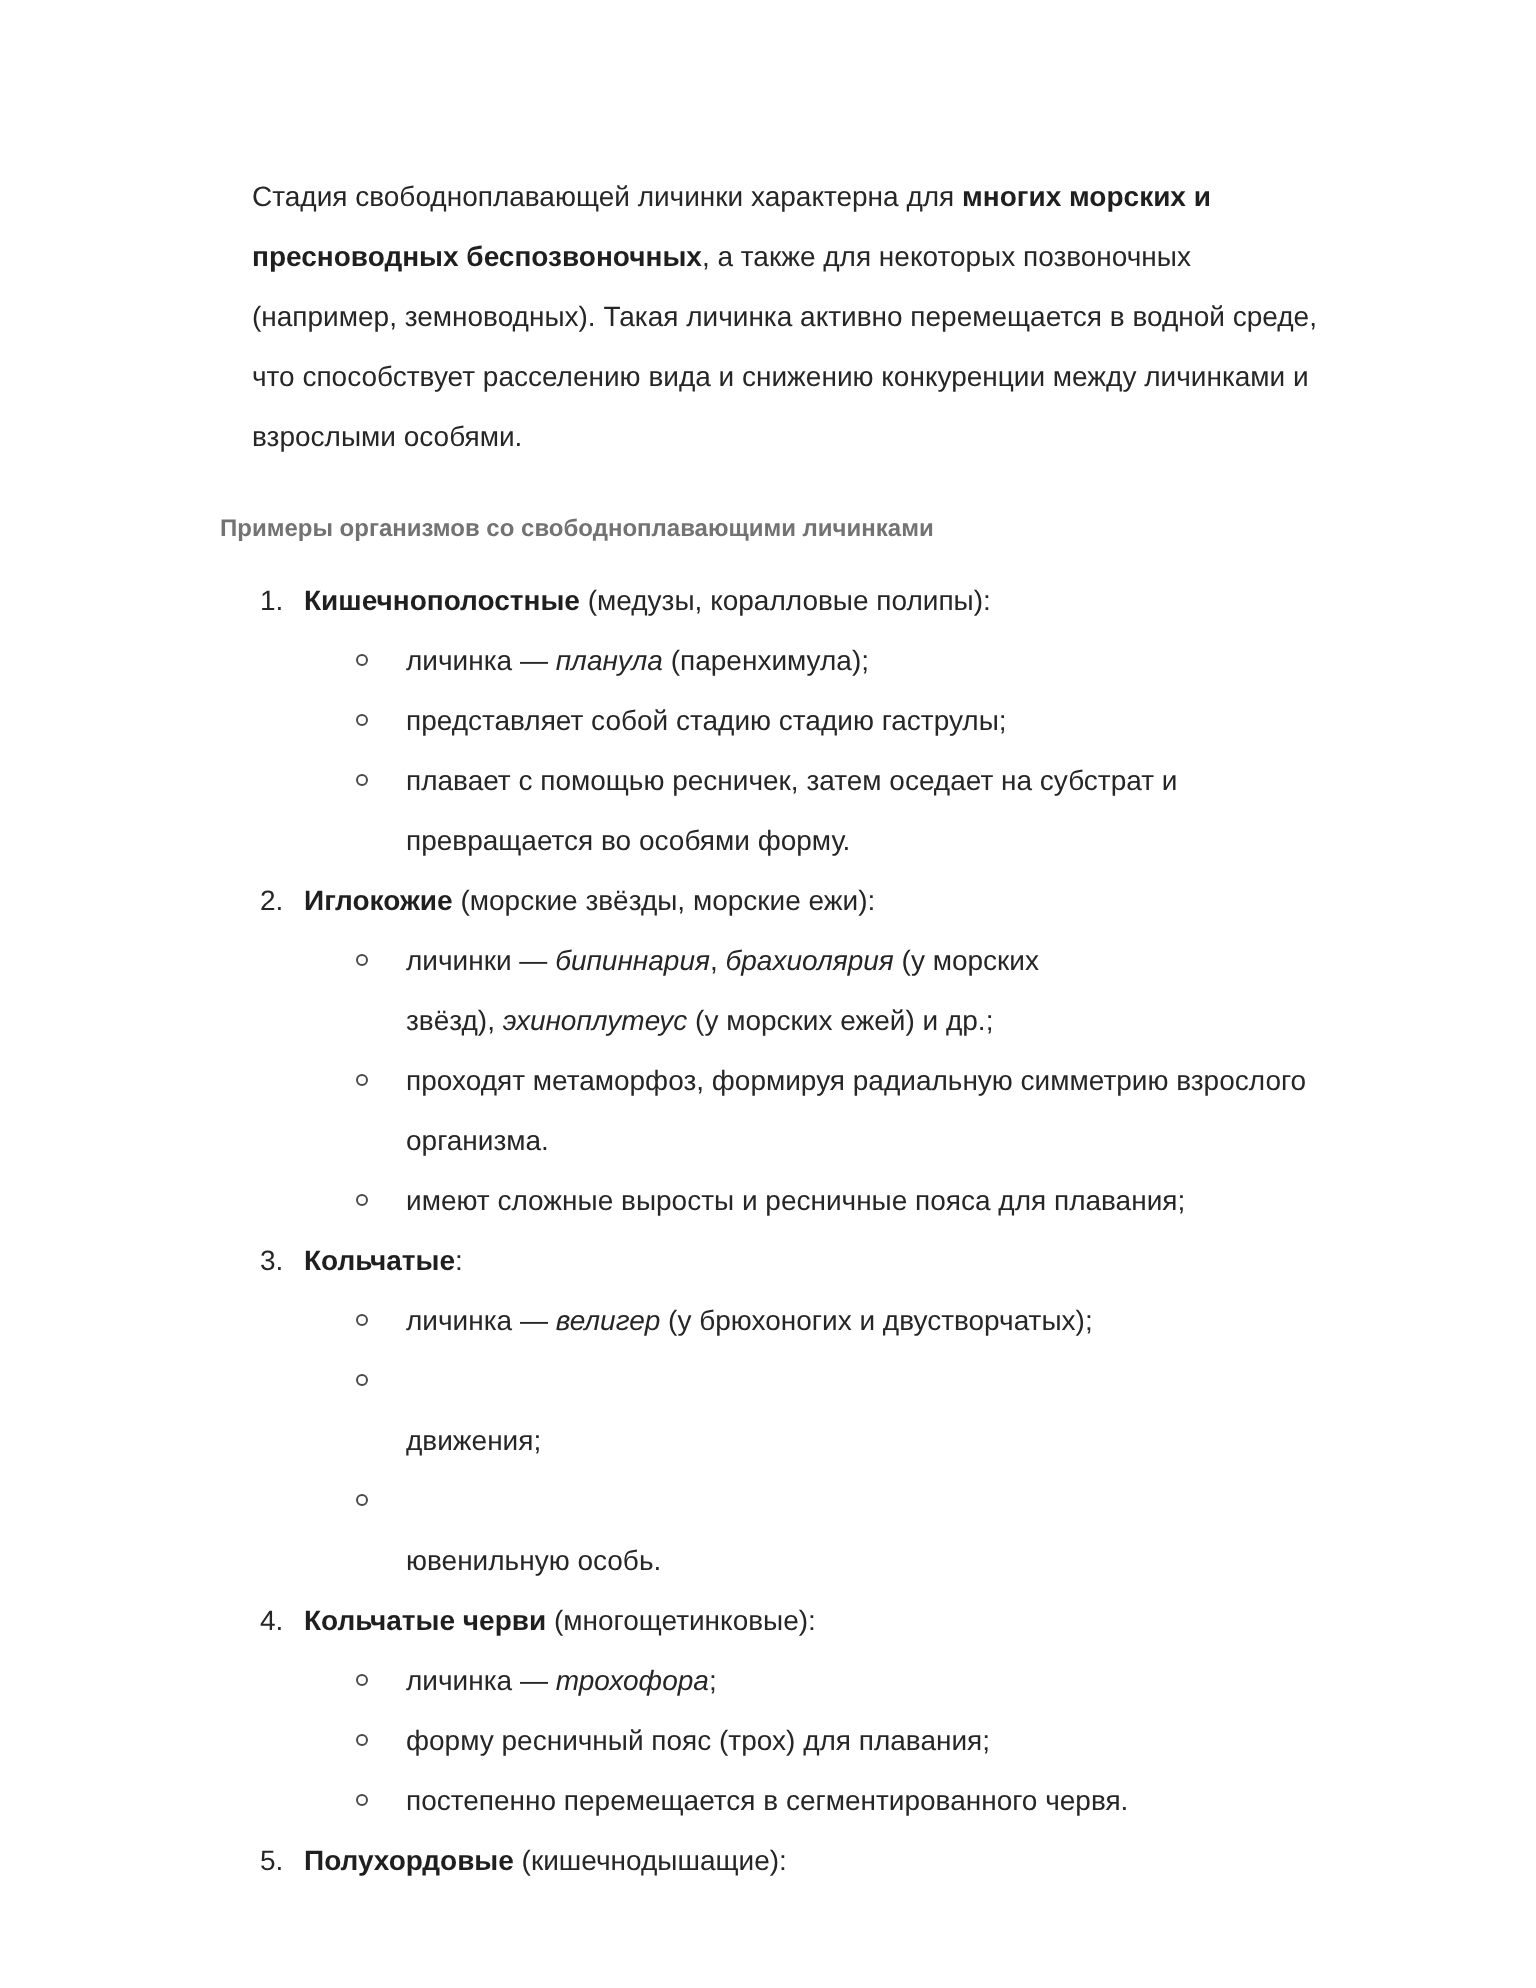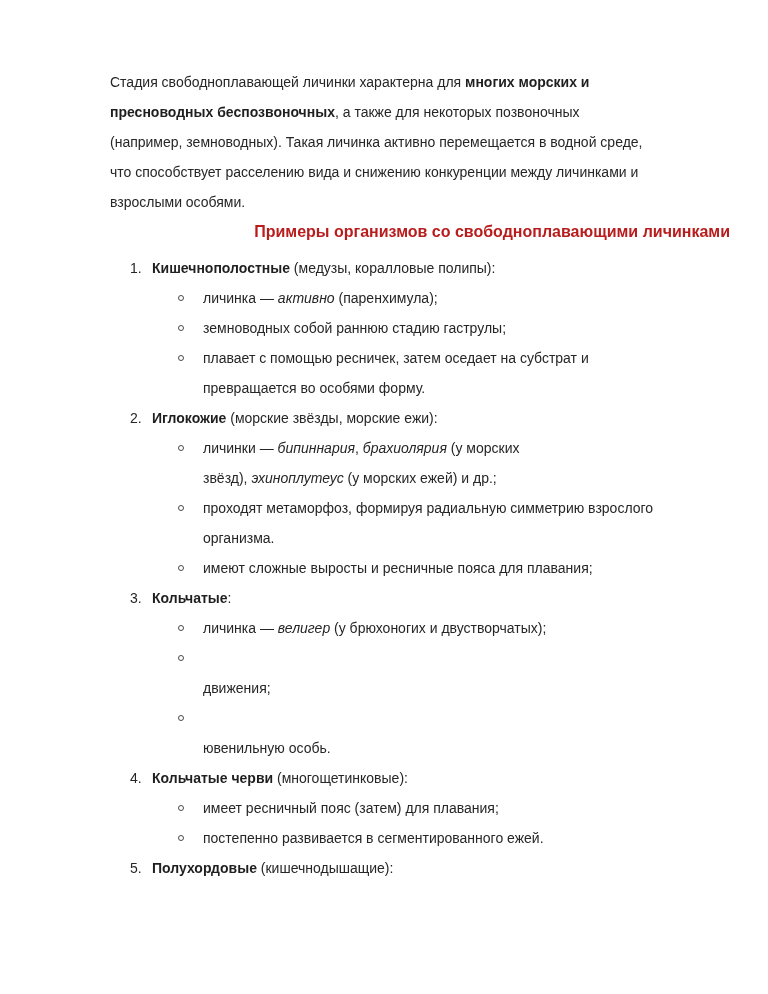--- a/index.html
+++ b/index.html
@@ -10,27 +10,26 @@
     background: #ffffff;
     color: #262626;
     font-family: "Liberation Sans", "DejaVu Sans", sans-serif;
     font-size: 14px;
     line-height: 30px;
     overflow: hidden;
   }
   .content {
     padding: 67px 38px 0 110px;
   }
-  .intro { margin: 0; }
+  .intro { margin: 16px; }
   .doc-heading {
-    font-size: 16px;
+    font-size: 12px;
     font-weight: 700;
-    color: #b91c1c;
+    color: #737373;
     line-height: 30px;
-    text-align: right;
   }
   .list { margin-top: 6px; }
   .num-item {
     position: relative;
     padding-left: 42px;
   }
   .num-item .num {
     position: absolute;
     left: 20px;
     top: 0;
@@ -59,42 +58,43 @@
 
   <p class="intro"><span>Стадия свободноплавающей личинки характерна для </span><span class="b">многих морских и</span><br><span class="b">пресноводных беспозвоночных</span><span>, а также для некоторых позвоночных</span><br><span>(например, земноводных). Такая личинка активно перемещается в водной среде,</span><br><span>что способствует расселению вида и снижению конкуренции между личинками и</span><br><span>взрослыми особями.</span></p>
 
   <h2 class="doc-heading">Примеры организмов со свободноплавающими личинками</h2>
 
   <div class="list">
 
     <div class="num-item">
       <span class="num">1.</span><span class="b">Кишечнополостные</span><span> (медузы, коралловые полипы):</span>
     </div>
-    <p class="bullet"><span class="marker"></span><span>личинка — </span><span class="i">активно</span><span> (паренхимула);</span></p>
-    <p class="bullet"><span class="marker"></span><span>земноводных собой раннюю стадию гаструлы;</span></p>
+    <p class="bullet"><span class="marker"></span><span>личинка — </span><span class="i">планула</span><span> (паренхимула);</span></p>
+    <p class="bullet"><span class="marker"></span><span>представляет собой стадию стадию гаструлы;</span></p>
     <p class="bullet"><span class="marker"></span><span>плавает с помощью ресничек, затем оседает на субстрат и</span><br><span>превращается во особями форму.</span></p>
 
     <div class="num-item">
       <span class="num">2.</span><span class="b">Иглокожие</span><span> (морские звёзды, морские ежи):</span>
     </div>
     <p class="bullet"><span class="marker"></span><span>личинки — </span><span class="i">бипиннария</span><span>, </span><span class="i">брахиолярия</span><span> (у морских</span><br><span>звёзд), </span><span class="i">эхиноплутеус</span><span> (у морских ежей) и др.;</span></p>
     <p class="bullet"><span class="marker"></span><span>проходят метаморфоз, формируя радиальную симметрию взрослого</span><br><span>организма.</span></p>
     <p class="bullet"><span class="marker"></span><span>имеют сложные выросты и ресничные пояса для плавания;</span></p>
 
     <div class="num-item">
       <span class="num">3.</span><span class="b">Кольчатые</span><span>:</span>
     </div>
     <p class="bullet"><span class="marker"></span><span>личинка — </span><span class="i">велигер</span><span> (у брюхоногих и двустворчатых);</span></p>
     <p class="bullet"><span class="marker"></span><br><span>движения;</span></p>
     <p class="bullet"><span class="marker"></span><br><span>ювенильную особь.</span></p>
 
     <div class="num-item">
       <span class="num">4.</span><span class="b">Кольчатые черви</span><span> (многощетинковые):</span>
     </div>
-    <p class="bullet"><span class="marker"></span><span>имеет ресничный пояс (затем) для плавания;</span></p>
-    <p class="bullet"><span class="marker"></span><span>постепенно развивается в сегментированного ежей.</span></p>
+    <p class="bullet"><span class="marker"></span><span>личинка — </span><span class="i">трохофора</span><span>;</span></p>
+    <p class="bullet"><span class="marker"></span><span>форму ресничный пояс (трох) для плавания;</span></p>
+    <p class="bullet"><span class="marker"></span><span>постепенно перемещается в сегментированного червя.</span></p>
 
     <div class="num-item">
       <span class="num">5.</span><span class="b">Полухордовые</span><span> (кишечнодышащие):</span>
     </div>
 
   </div>
 </div>
 
 </body></html>

